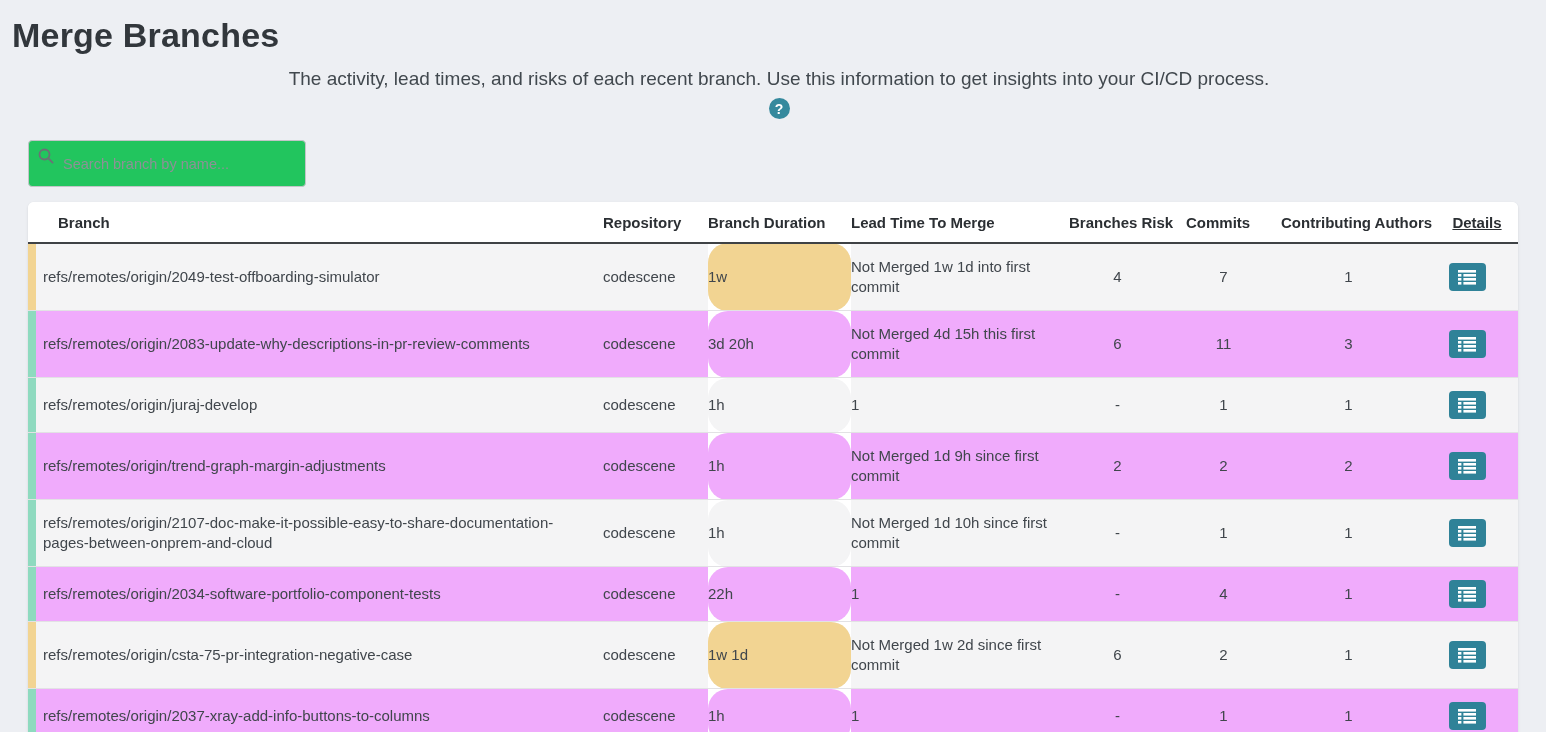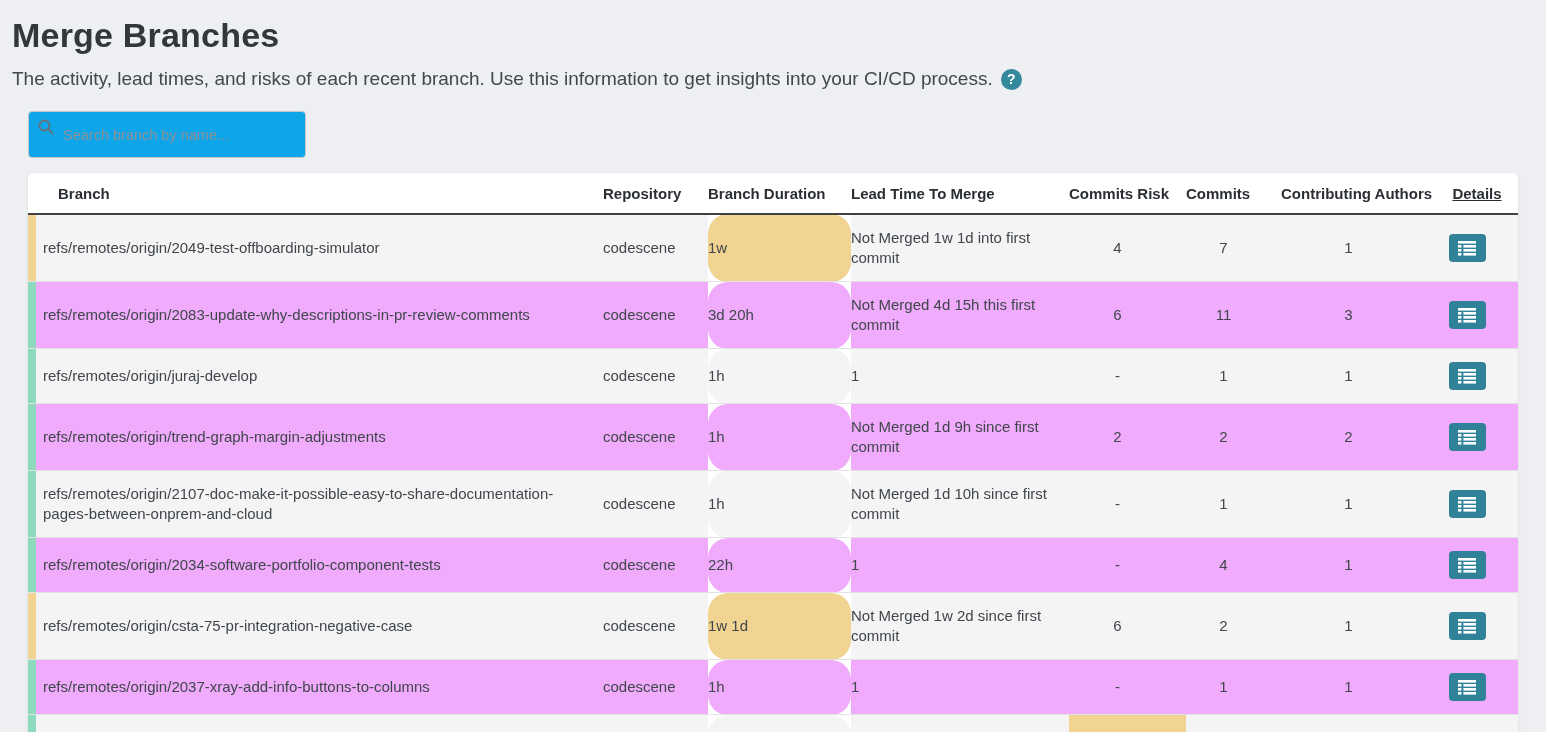--- a/index.html
+++ b/index.html
@@ -10,36 +10,36 @@
     color: #40464c;
   }
   .page { padding: 16px 0 0 12px; }
 
   .page-title {
     font-size: 34px; font-weight: bold; color: #32373c;
     letter-spacing: 0.2px;
   }
   .page-subtitle {
     margin-top: 13px; font-size: 19px; color: #41484e;
-    display: flex; align-items: center; gap: 8px;
+    display: flex; align-items: center; gap: 8px; flex-direction: column;
   }
   .help-icon {
     width: 21px; height: 21px; border-radius: 50%;
     background: #35899d; color: #fff; font-weight: bold; font-size: 14px;
     display: inline-flex; align-items: center; justify-content: center;
     cursor: pointer; flex: 0 0 auto;
   }
 
   .search-wrap {
     margin: 21px 0 0 16px; position: relative; width: 278px;
   }
   .search-input {
     width: 278px; height: 47px;
     border: 1px solid #c3c5c8; border-radius: 4px;
-    background: #0ea5e9; outline: none;
+    background: #22c55e; outline: none;
     padding: 0 10px 0 34px;
     font-size: 14.5px; color: #40464c;
     font-family: "Liberation Sans", sans-serif;
   }
   .search-input::placeholder { color: #8d9196; }
   .search-icon {
     position: absolute; left: 10px; top: 8px; width: 16px; height: 16px;
     pointer-events: none;
   }
 
@@ -114,21 +114,21 @@
           <col style="width:95px">
           <col style="width:155px">
           <col style="width:82px">
       </colgroup>
       <thead>
         <tr>
           <th class="col-branch">Branch</th>
           <th>Repository</th>
           <th>Branch Duration</th>
           <th>Lead Time To Merge</th>
-          <th>Commits Risk</th>
+          <th>Branches Risk</th>
           <th>Commits</th>
           <th>Contributing Authors</th>
           <th class="col-details">Details</th>
         </tr>
       </thead>
       <tbody id="table-body">
           <tr class="odd">
             <td class="cell-branch"><span class="stripe" style="background: rgb(242, 212, 146);"></span><span>refs/remotes/origin/2049-test-offboarding-simulator</span></td>
             <td class="cell-repo">codescene</td>
             <td class="cell-duration hl">1w</td>

